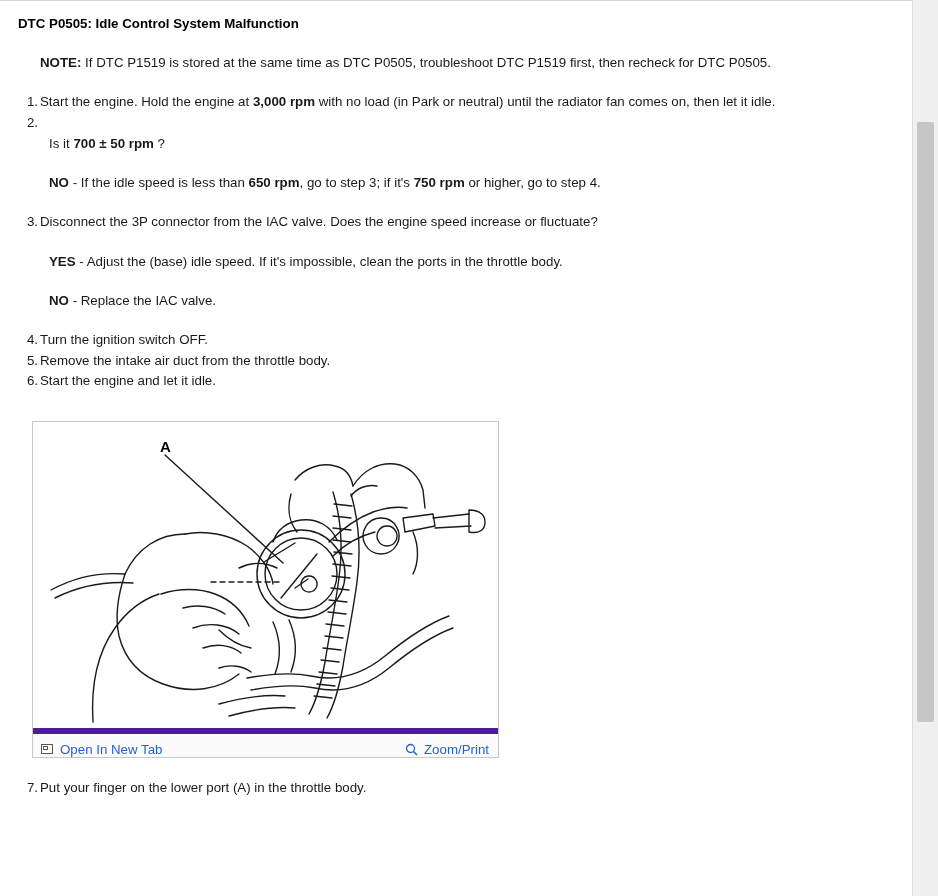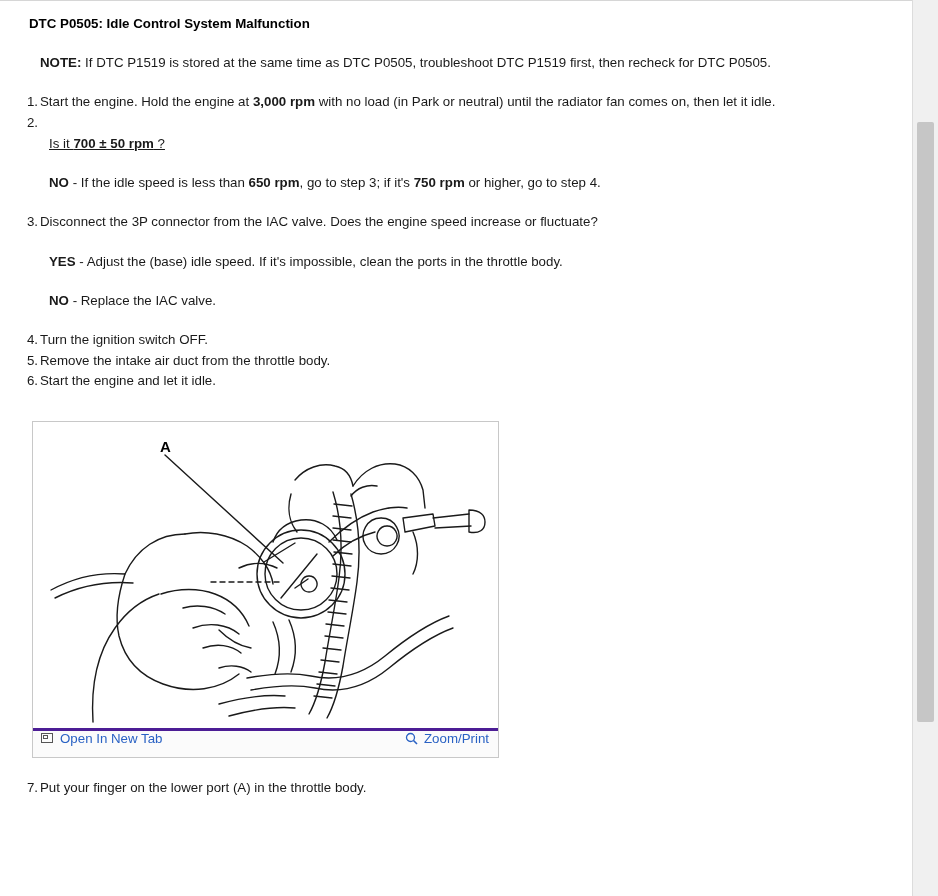--- a/index.html
+++ b/index.html
@@ -36,21 +36,21 @@
   .divider-top {
     position: absolute;
     top: 0; left: 0;
     width: 912px;
     height: 1px;
     background: #d6d6d6;
   }
   h1.title {
     font-size: 13.3px;
     font-weight: bold;
-    margin: 7px 0 0 11px;
+    margin: 7px 0 0 0;
     line-height: 1.3;
     color: #000;
   }
   .note {
     margin: 22px 0 0 0;
     line-height: 1.35;
     padding-left: 22px;
   }
   .note b { font-weight: bold; }
   .step-block { margin-top: 20px; }
@@ -65,43 +65,43 @@
     top: 0;
     width: 18px;
     text-align: right;
   }
   .step-tight { line-height: 1.55; }
   .sub {
     margin: 21px 0 0 31px;
     line-height: 1.35;
   }
   .sub b { font-weight: bold; }
-  .q { margin-top: 22px; text-decoration: underline; }
+  .q { margin-top: 22px; }
   b { font-weight: bold; }
 
   .figure {
     margin: 29px 0 0 14px;
     width: 467px;
     border: 1px solid #c8c8c8;
     background: #fff;
     box-sizing: border-box;
   }
   .figure-img {
     height: 306px;
     position: relative;
     overflow: hidden;
     background: #fff;
   }
   .figure-img svg { display: block; }
   .figure-bar {
     height: 29px;
-    border-top: 3px solid #4c1d95;
+    border-top: 6px solid #4c1d95;
     background: #fbfbfb;
     display: flex;
-    align-items: flex-start;
+    align-items: flex-end;
     justify-content: space-between;
     padding: 0 9px 0 8px;
     box-sizing: border-box;
   }
   .bar-link {
     display: flex;
     align-items: center;
     gap: 6px;
     color: #2a62c4;
     font-size: 13.3px;

